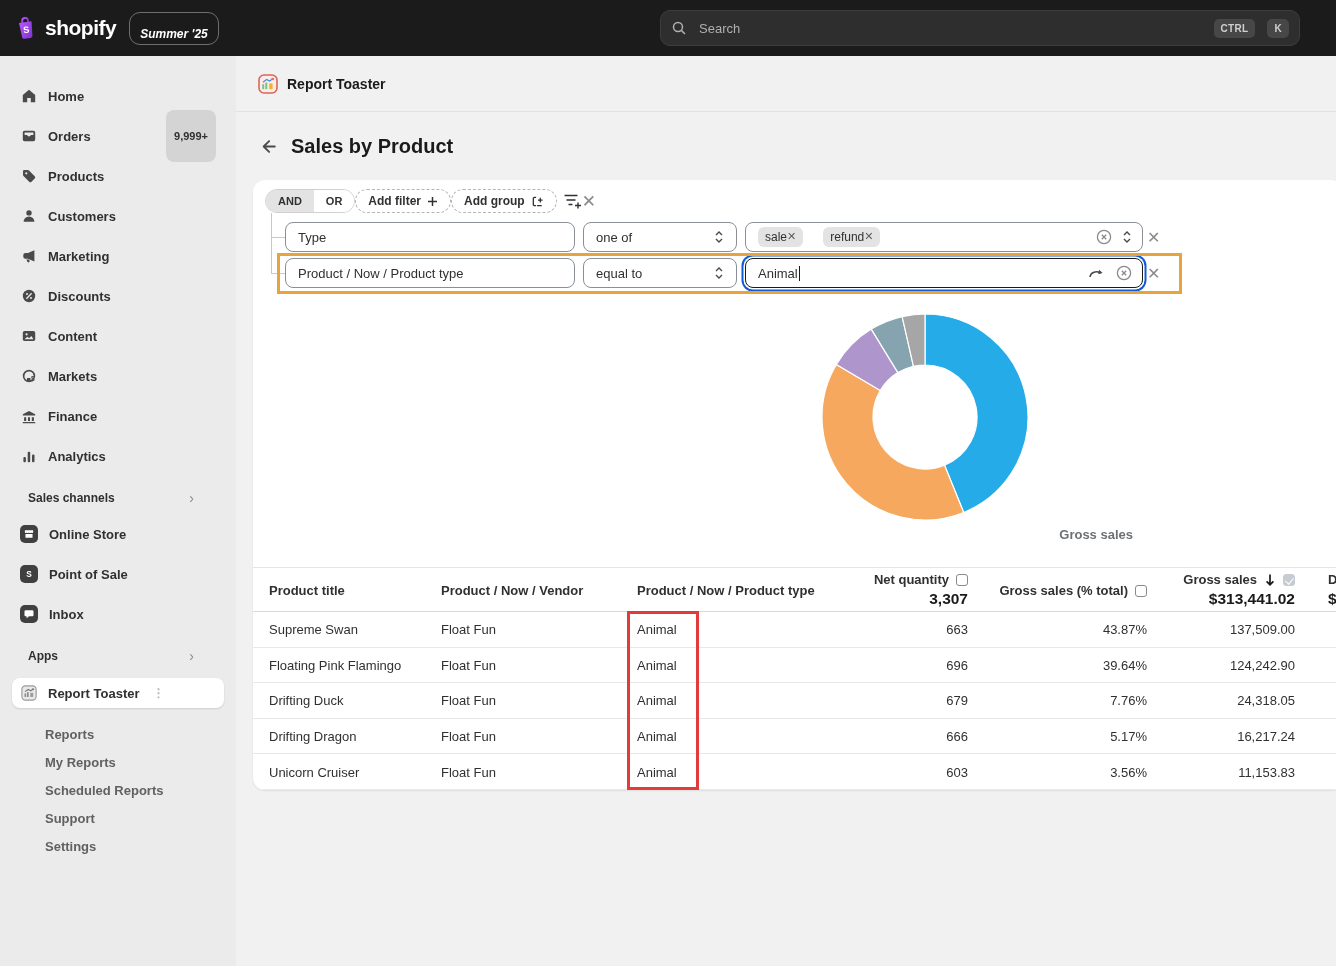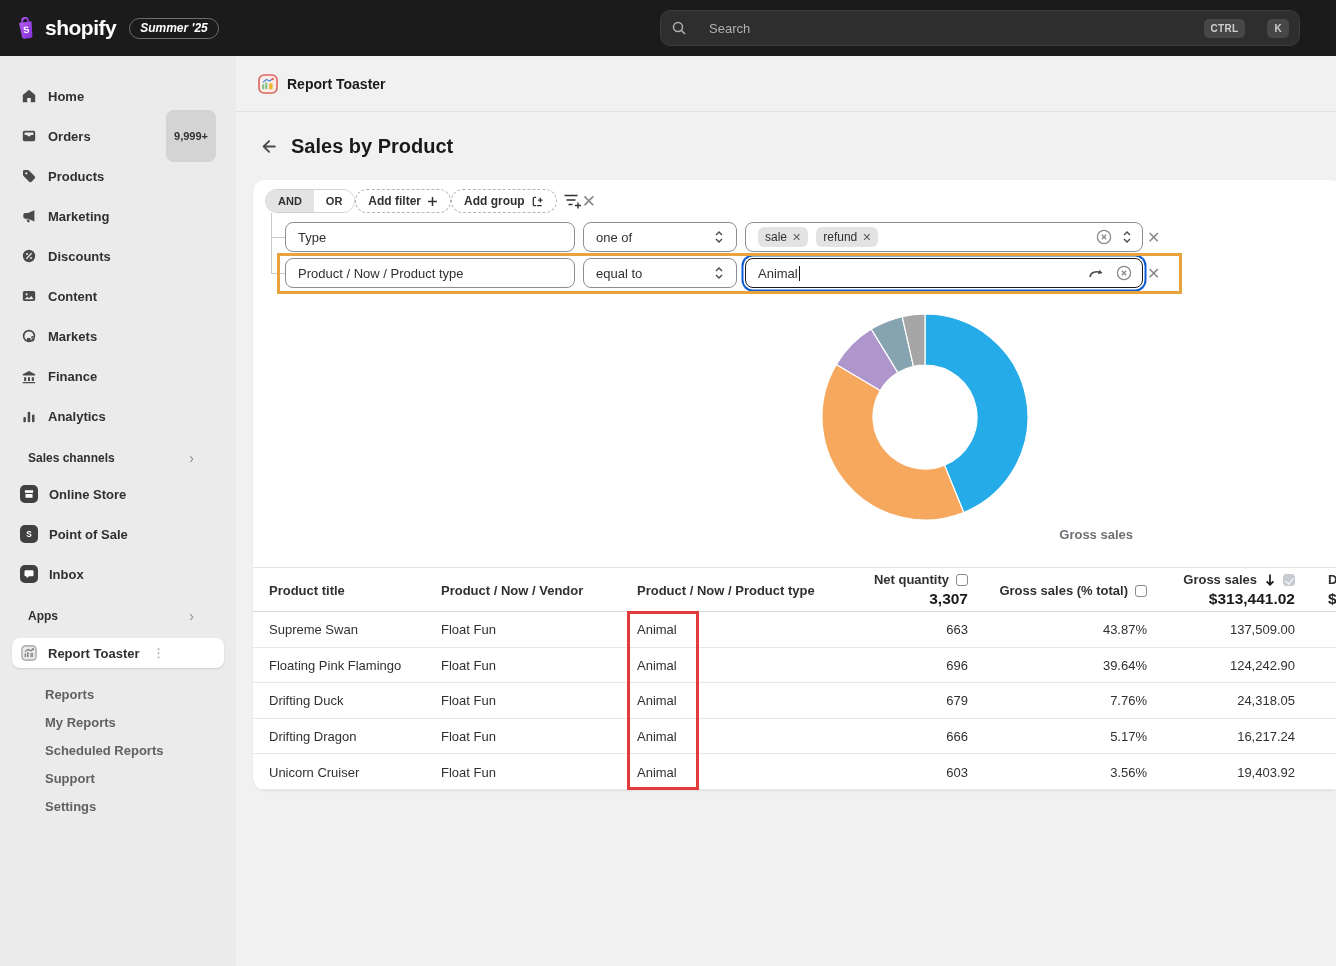--- a/index.html
+++ b/index.html
@@ -1,22 +1,22 @@
 <!DOCTYPE html>
 <html><head>
 <meta charset="utf-8">
 <style>
   *{box-sizing:border-box;margin:0;padding:0}
   html,body{width:1336px;height:966px;overflow:hidden;font-family:"Liberation Sans",sans-serif;background:#f1f1f1;color:#303030}
   
   .topbar{position:absolute;left:0;top:0;width:1336px;height:56px;background:#1b1b1b}
   .brand{position:absolute;left:14px;top:0;height:56px;display:flex;align-items:center;gap:7px}
   .wordmark{color:#fff;font-weight:700;font-size:21px;letter-spacing:-0.5px}
-  .edition-badge{margin-left:6px;border:1.5px solid #6e6e6e;border-radius:11px;color:#fff;font-size:12px;font-weight:700;font-style:italic;padding:2px 10px 3px}
-  .search{position:absolute;left:660px;top:10px;width:640px;height:36px;background:#2e2e2e;border:1px solid #3c3c3c;border-radius:10px;display:flex;align-items:center;padding:0 10px;gap:22px}
+  .edition-badge{margin-left:6px;border:1.5px solid #6e6e6e;border-radius:11px;color:#fff;font-size:12px;font-weight:700;font-style:italic;padding:14px 10px 3px}
+  .search{position:absolute;left:660px;top:10px;width:640px;height:36px;background:#2e2e2e;border:1px solid #3c3c3c;border-radius:10px;display:flex;align-items:center;padding:0 10px;gap:12px}
   .search-placeholder{color:#b0b0b0;font-size:13px;flex:1}
   .kbd{background:#474747;color:#cfcfcf;font-size:10px;font-weight:700;border-radius:5px;padding:4px 7px;letter-spacing:.3px}
   
   .sidebar{position:absolute;left:0;top:56px;width:236px;height:910px;background:#ebebeb;padding-top:14px}
   .side-item{display:flex;align-items:center;gap:11px;height:28px;margin:12px 12px;padding:0 8px;border-radius:8px;cursor:pointer}
   .si-icon{width:17px;height:17px;display:flex;align-items:center;justify-content:center;flex:none}
   .si-icon svg{width:16px;height:16px;fill:#4a4a4a}
   .si-label{font-size:13px;font-weight:600;color:#303030}
   .si-badge{margin-left:auto;background:#d4d4d4;color:#303030;font-size:11px;font-weight:600;border-radius:8px;padding:20px 8px}
   .side-section{display:flex;align-items:center;margin:18px 28px 6px;height:20px}
@@ -46,21 +46,21 @@
   .x-glyph{color:#8a8a8a;font-size:15px;font-weight:500}
   
   .conn-v{position:absolute;left:18px;top:33px;width:1px;height:60px;background:#c9c9c9}
   .conn-h{position:absolute;width:14px;height:1px;background:#c9c9c9}
   
   .f-row{position:absolute;height:30px}
   .f-field{position:absolute;height:30px;border:1px solid #898f94;border-radius:8px;background:#fff;display:flex;align-items:center;padding:0 12px;font-size:13px;color:#303030}
   .f-field.btn{cursor:pointer}
   .f-sel{justify-content:space-between;cursor:pointer}
   .row-x{position:absolute;left:894px;top:6px;cursor:pointer}
-  .tag{background:#e3e3e3;border-radius:6px;font-size:12px;color:#303030;padding:3px 7px;display:flex;align-items:center;gap:5px;margin-right:8px}
+  .tag{background:#e3e3e3;border-radius:6px;font-size:12px;color:#303030;padding:3px 7px;display:flex;align-items:flex-start;margin-right:20px}
   .tag .tx{color:#5c5c5c;font-size:11px;cursor:pointer}
   .f-icons{position:absolute;right:10px;display:flex;align-items:center;gap:10px}
   .caret{display:inline-block;width:1px;height:15px;background:#1a1a1a;margin-left:1px;vertical-align:middle}
   .hl-box{position:absolute;left:24px;top:73px;width:905px;height:41px;border:3px solid #E8A33D;pointer-events:none;z-index:5}
   .focus-field{box-shadow:0 0 0 1.5px #fff,0 0 0 3.5px #0D5CD3;border-color:#1a1a1a}
   
   .chart-svg{position:absolute;left:567px;top:132px;width:210px;height:210px}
   .chart-label{position:absolute;left:750px;top:347px;width:130px;text-align:right;font-size:13px;font-weight:650;color:#6d7175}
   
   .thead{position:absolute;left:0;top:387px;width:1090px;height:45px;border-top:1px solid #e4e4e4;border-bottom:1px solid #d9d9d9}
@@ -138,20 +138,29 @@
         <svg viewBox="0 0 16 16">
           <path d="M2 3.2A1.2 1.2 0 013.2 2h3.6c.4 0 .9.2 1.2.5l5.7 5.7a1.6 1.6 0 010 2.3l-3.2 3.2a1.6 1.6 0 01-2.3 0L2.5 8A1.7 1.7 0 012 6.8z"></path>
           <circle cx="5.3" cy="5.3" r="1.1" fill="#ebebeb"></circle>
         </svg>
       </span>
     <span class="si-label">Products</span>
   </div>
   <div class="side-item">
     <span class="si-icon">
         <svg viewBox="0 0 16 16">
+          <circle cx="8" cy="4.9" r="2.7"></circle>
+          <path d="M2.6 13.8a5.4 5.4 0 0110.8 0z"></path>
+        </svg>
+      </span>
+    <span class="si-label">Customers</span>
+  </div>
+  <div class="side-item">
+    <span class="si-icon">
+        <svg viewBox="0 0 16 16">
           <path d="M13.4 2.2v11.2L7 10.8H4.4a2.1 2.1 0 01-2.1-2.1V7A2.1 2.1 0 014.4 4.9H7zM5.4 11.4l.8 2.2a1.25 1.25 0 002.35-.85l-.45-1.3z"></path>
         </svg>
       </span>
     <span class="si-label">Marketing</span>
   </div>
   <div class="side-item">
     <span class="si-icon">
         <svg viewBox="0 0 16 16">
           <circle cx="8" cy="8" r="6.2"></circle>
           <path d="M5.4 10.8l5.2-5.6" stroke="#ebebeb" stroke-width="1.3"></path>
@@ -457,19 +466,19 @@
         <span class="td num c4">666</span>
         <span class="td num c5">5.17%</span>
         <span class="td num c6">16,217.24</span>
       </div>
       <div class="trow">
         <span class="td c1">Unicorn Cruiser</span>
         <span class="td c2">Float Fun</span>
         <span class="td c3">Animal</span>
         <span class="td num c4">603</span>
         <span class="td num c5">3.56%</span>
-        <span class="td num c6">19,403.92</span>
+        <span class="td num c6">11,153.83</span>
       </div>
     </div>
 
     <div class="red-box" style="border-color: rgb(226, 59, 59);"></div>
   </div>
 </div>
 
 </body></html>

